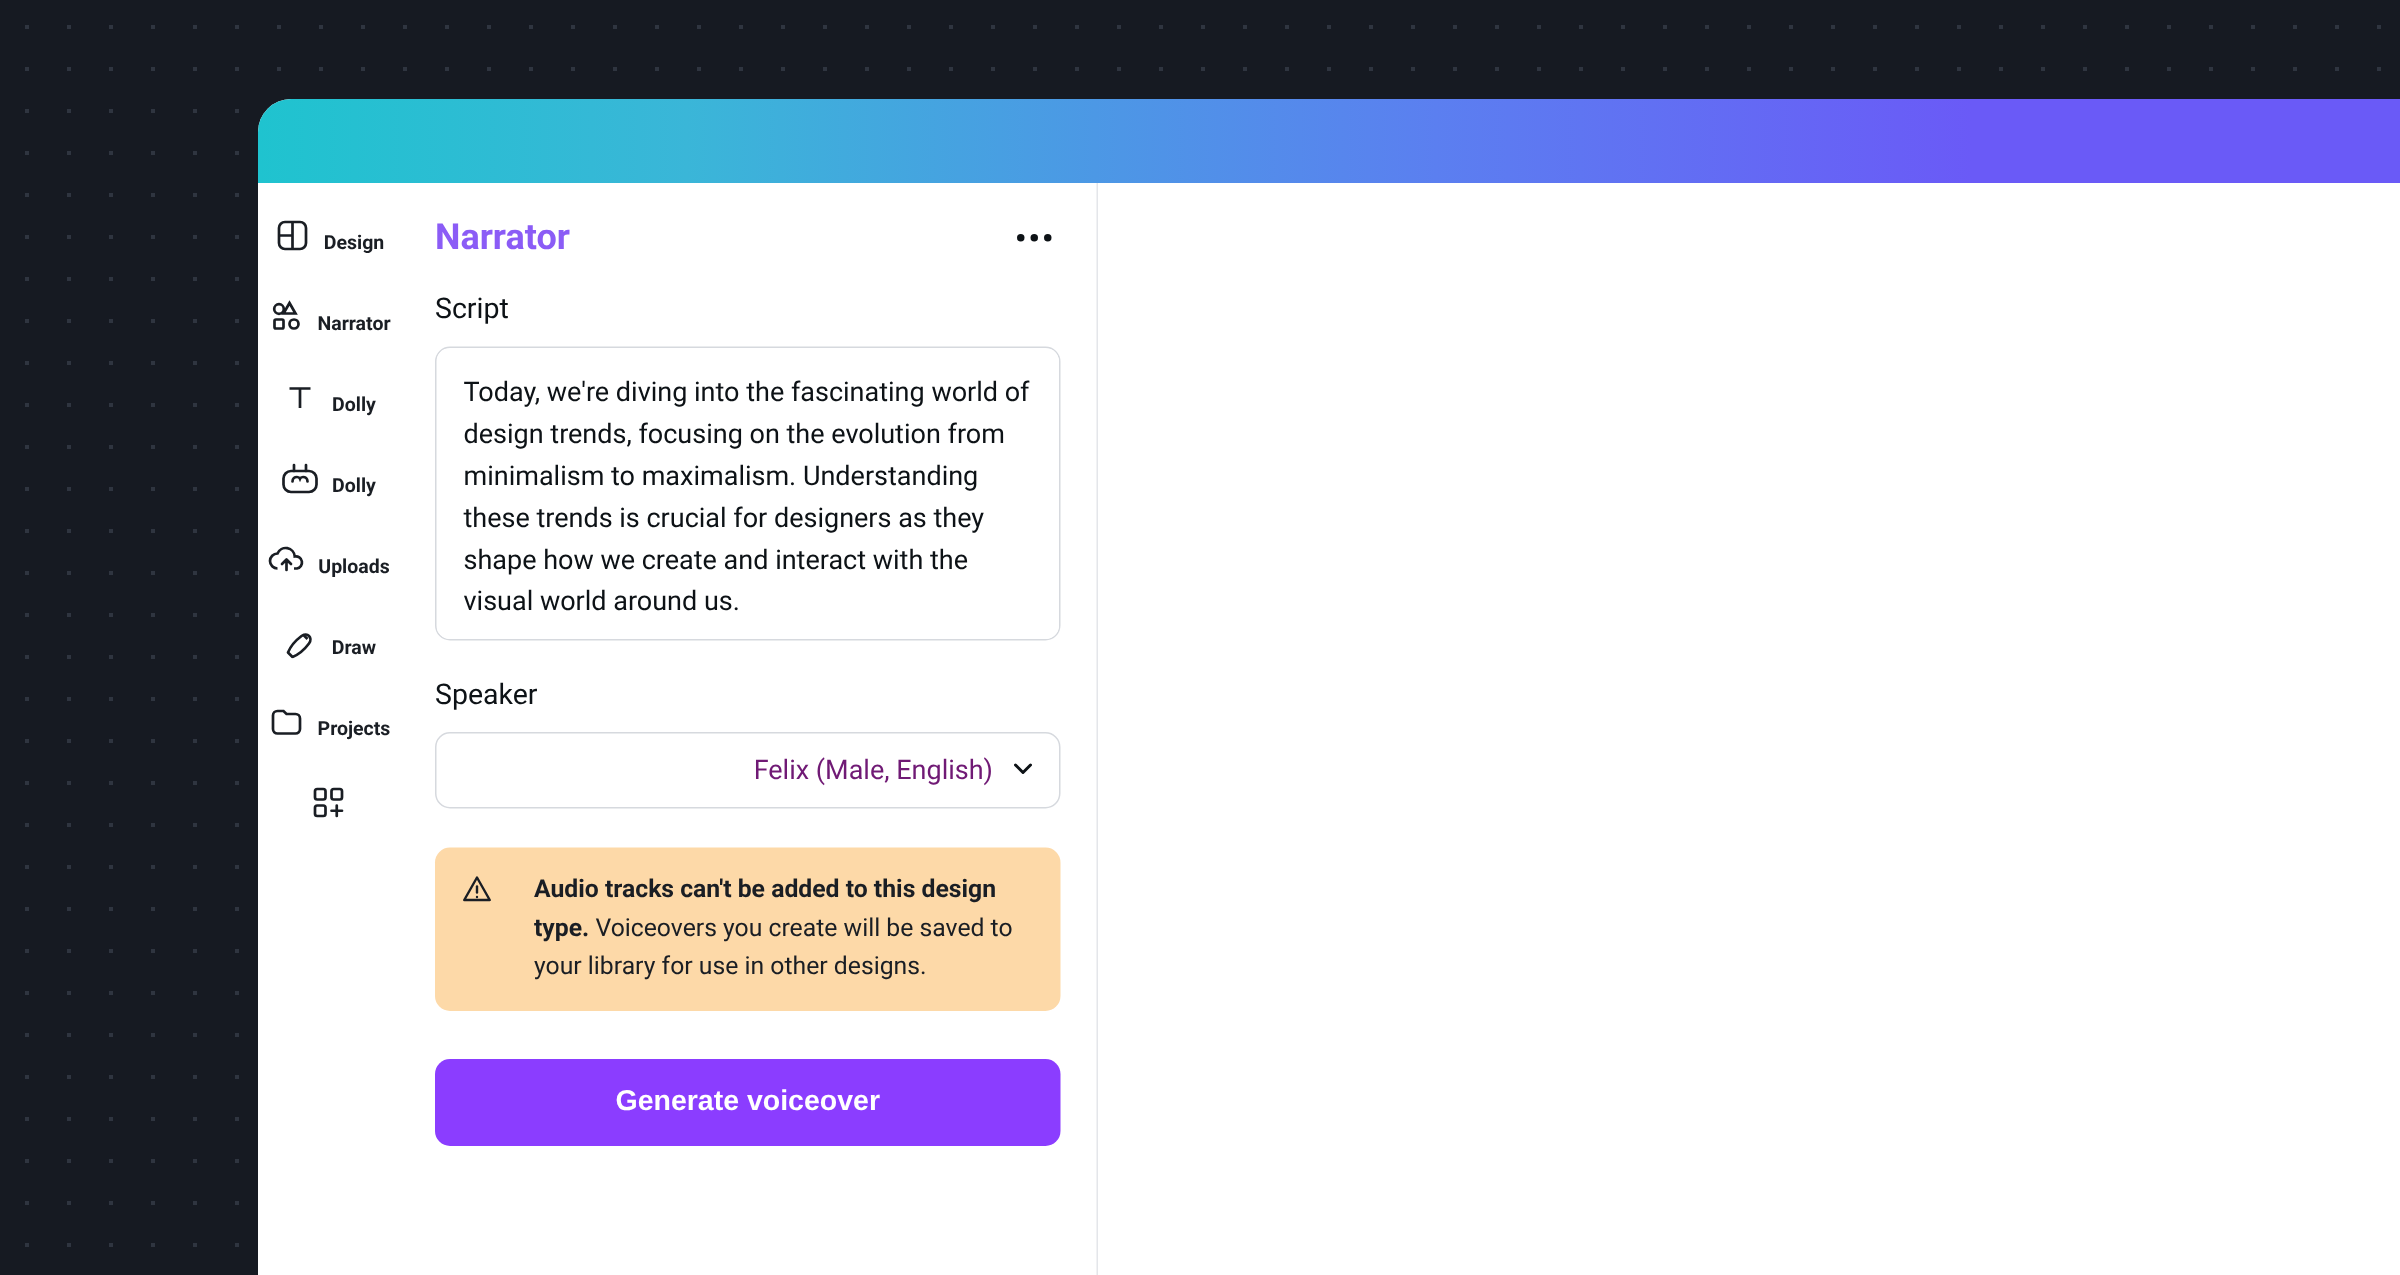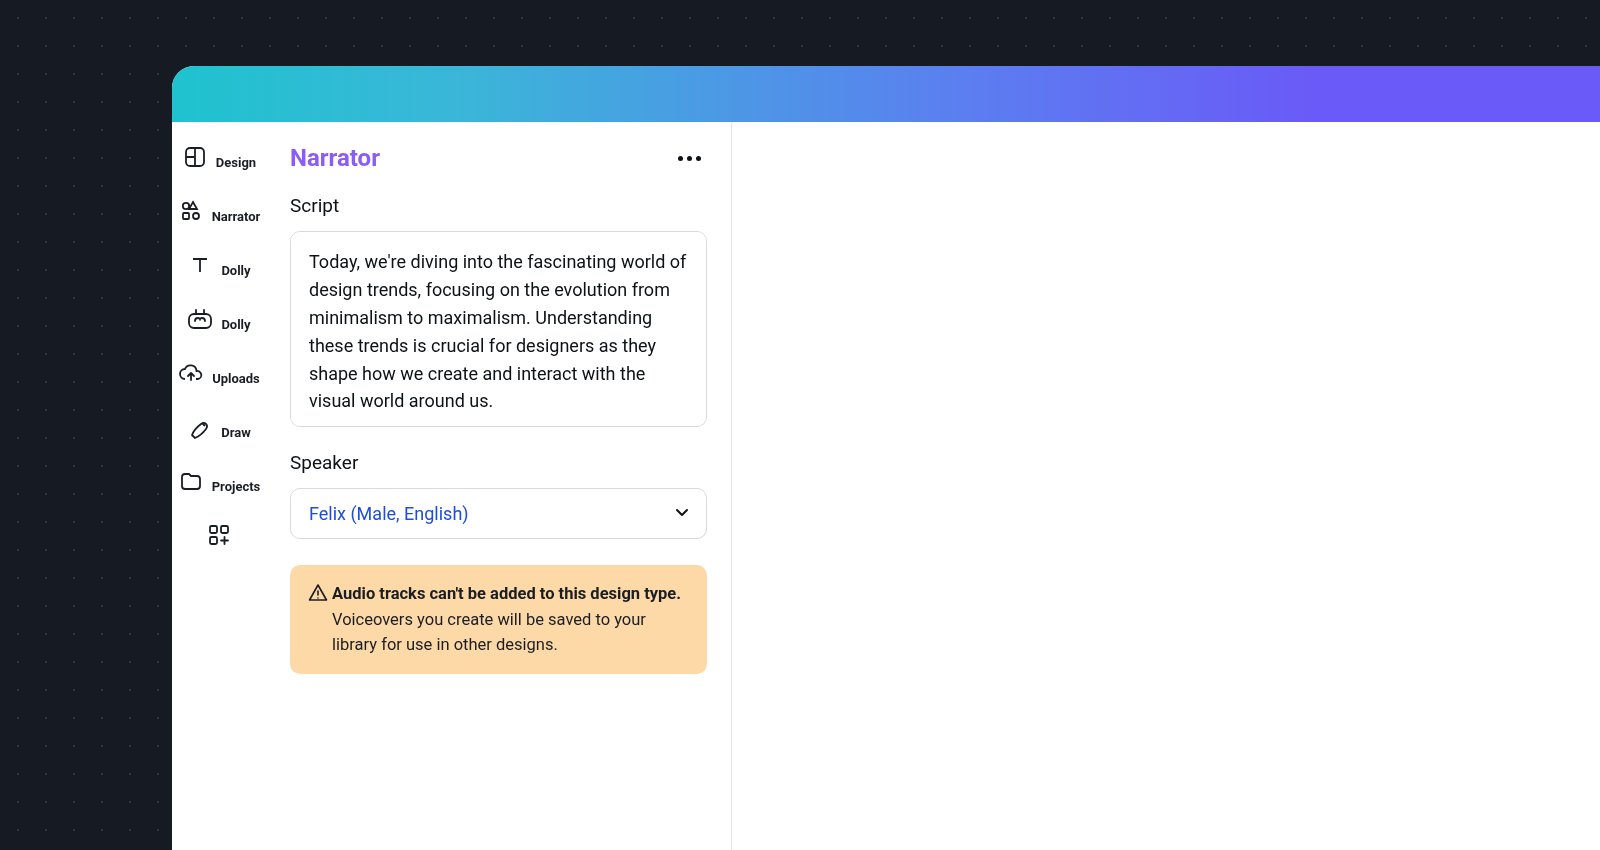--- a/index.html
+++ b/index.html
@@ -112,41 +112,42 @@
   min-height: 196px;
 }
 .select-wrap {
   position: relative;
   margin-bottom: 26px;
 }
 .select {
   width: 100%;
   border: 1px solid #d6d9de;
   border-radius: 10px;
-  padding: 14px 44px 14px 18px;
+  padding: 14px 44px 14px 34px;
   font-size: 18px;
-  color: #1d4ed8;
+  color: #701a75;
   background: #fff;
   appearance: none;
   cursor: pointer;
   font-family: inherit;
+  text-align: right;
 }
 .chevron {
   position: absolute;
   right: 16px;
   top: 50%;
   transform: translateY(-50%);
   pointer-events: none;
 }
 .warning-box {
   background: #fdd9a8;
   border-radius: 10px;
   padding: 16px 18px;
   display: flex;
-  gap: 4px;
+  gap: 28px;
   margin-bottom: 32px;
 }
 .warn-icon { flex: 0 0 auto; margin-top: 2px; }
 .warn-text { font-size: 16.5px; line-height: 1.55; color: #1a1e24; }
 .warn-text .strong { font-weight: 700; }
 .generate-btn {
   width: 100%;
   background: #8b3dff;
   color: #fff;
   border: none;
@@ -301,19 +302,20 @@
               <path d="M10 2l8.5 15H1.5L10 2z" stroke-linejoin="round"></path>
               <path d="M10 8v4" stroke-linecap="round"></path>
               <circle cx="10" cy="15" r="0.8" fill="#1a1e24" stroke="none"></circle>
             </svg>
         </span>
         <div class="warn-text">
           <span class="strong">Audio tracks can't be added to this design type.</span><span> Voiceovers you create will be saved to your library for use in other designs.</span>
         </div>
       </div>
 
+      <button class="generate-btn">Generate voiceover</button>
     </div>
 
     <div class="canvas">
     </div>
 
   </div>
 </div>
 
 </body></html>

